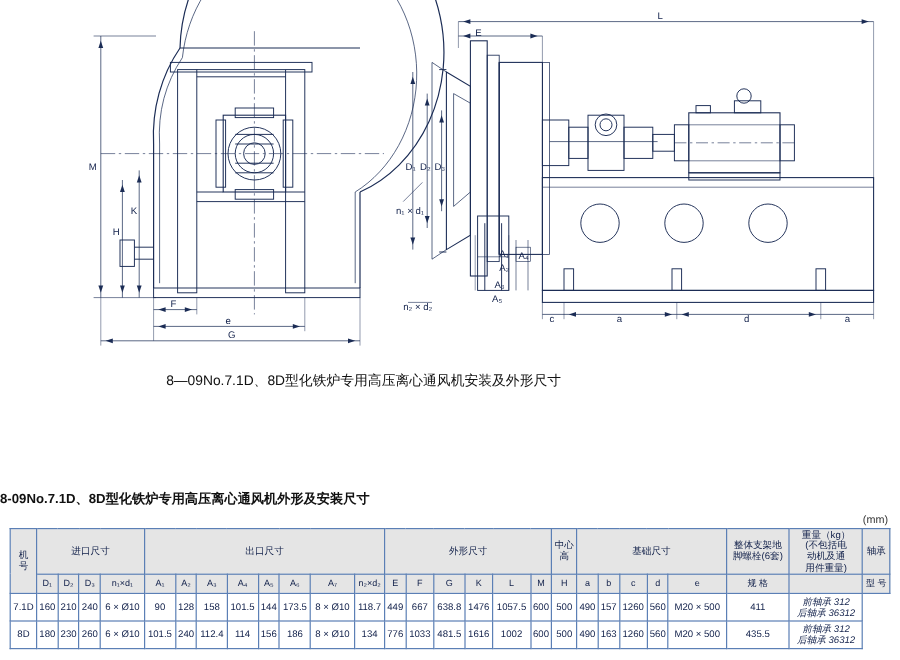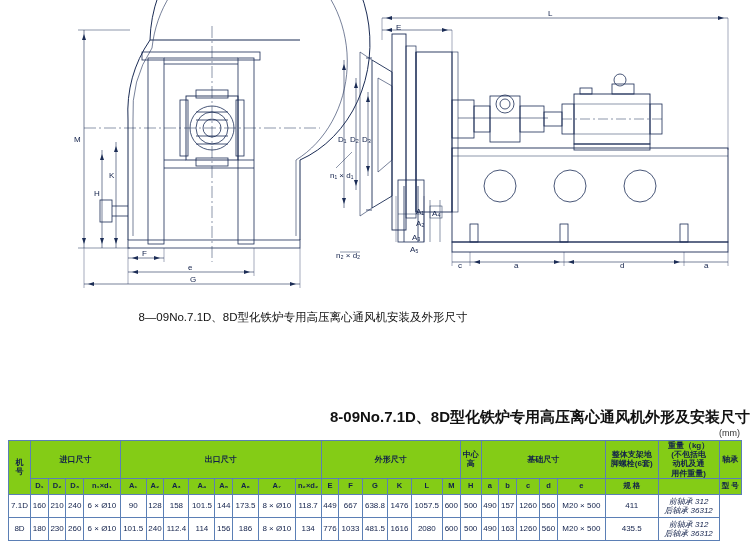--- a/index.html
+++ b/index.html
@@ -13,41 +13,41 @@
   }
   .drawing{
     position:absolute;left:0;top:0;width:750px;height:300px;
   }
   .caption1{
     position:absolute;left:0;top:310px;width:606px;
     text-align:center;font-size:11.5px;color:#111;
   }
   .caption2{
     position:absolute;left:0;top:408px;width:750px;
-    text-align:right;font-size:15px;font-weight:bold;color:#111;
+    text-align:left;font-size:11px;font-weight:bold;color:#111;
   }
   .mm{
     position:absolute;right:10px;top:428px;font-size:9px;color:#333;
   }
   table.spec{
     position:absolute;left:8px;top:440px;
     border-collapse:collapse;
     font-size:7.5px;
     width:734px;
   }
   table.spec th, table.spec td{
     border:1px solid #5b7fb5;
     text-align:center;
     padding:0;
     line-height:1.15;
     color:#11204a;
   }
   table.spec thead th{
-    background:#84cc16;
-    font-weight:bold;
+    background:#e5e5e5;
+    font-weight:normal;
     font-size:8px;
     height:14px;
   }
   table.spec thead tr.sub th{
     height:15px;
     font-size:7.5px;
   }
   table.spec tbody td{
     height:22px;
     background:#ffffff;
@@ -360,21 +360,21 @@
       <td>112.4</td>
       <td>114</td>
       <td>156</td>
       <td>186</td>
       <td>8 × Ø10</td>
       <td>134</td>
       <td>776</td>
       <td>1033</td>
       <td>481.5</td>
       <td>1616</td>
-      <td>2080</td>
+      <td>1002</td>
       <td>600</td>
       <td>500</td>
       <td>490</td>
       <td>163</td>
       <td>1260</td>
       <td>560</td>
       <td>M20 × 500</td>
       <td>435.5</td>
       <td class="bearing-cell">
         <span>前轴承 312</span><br>

